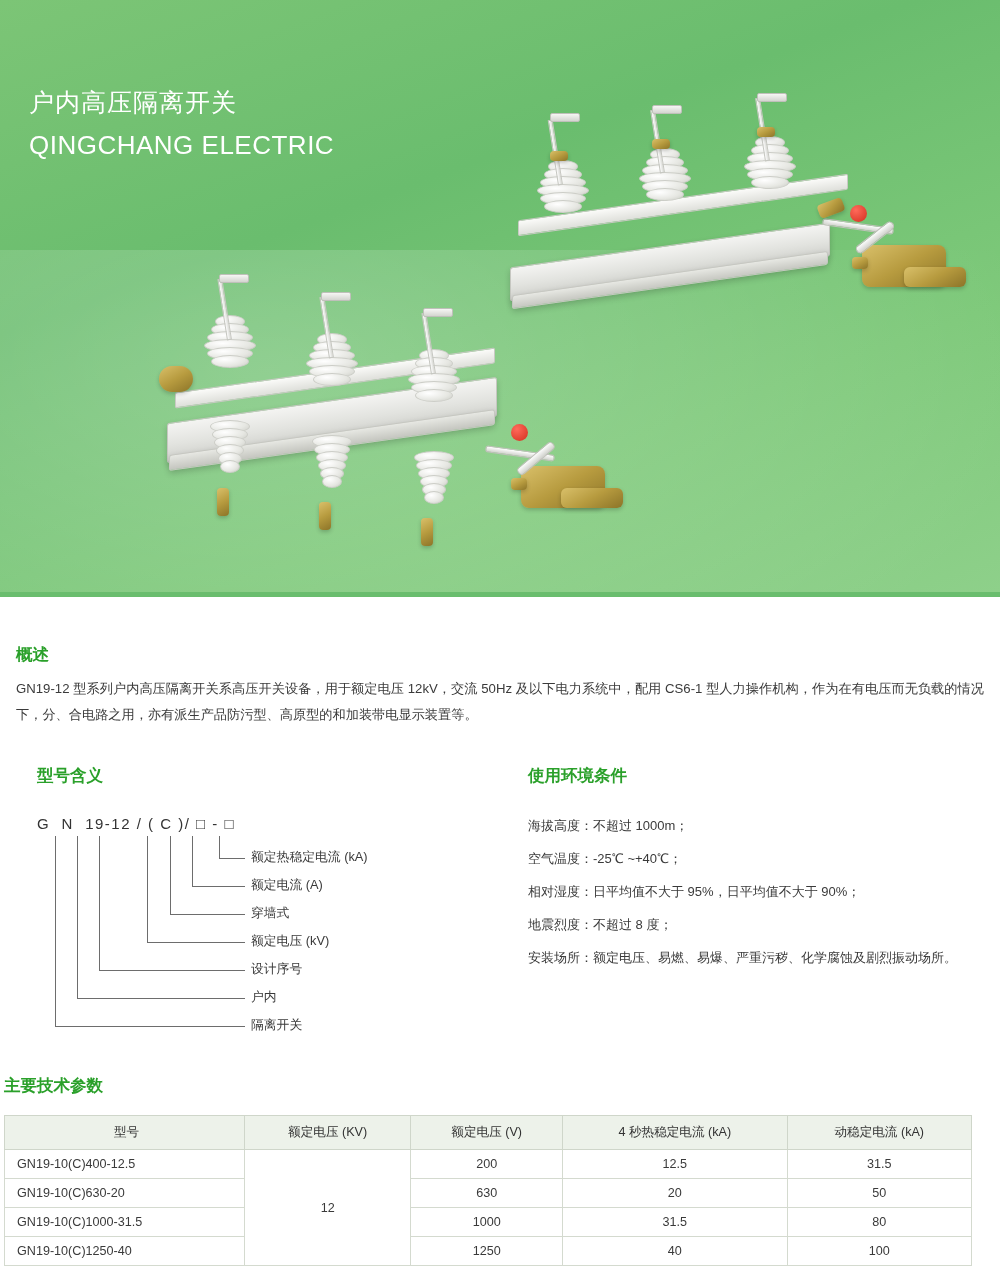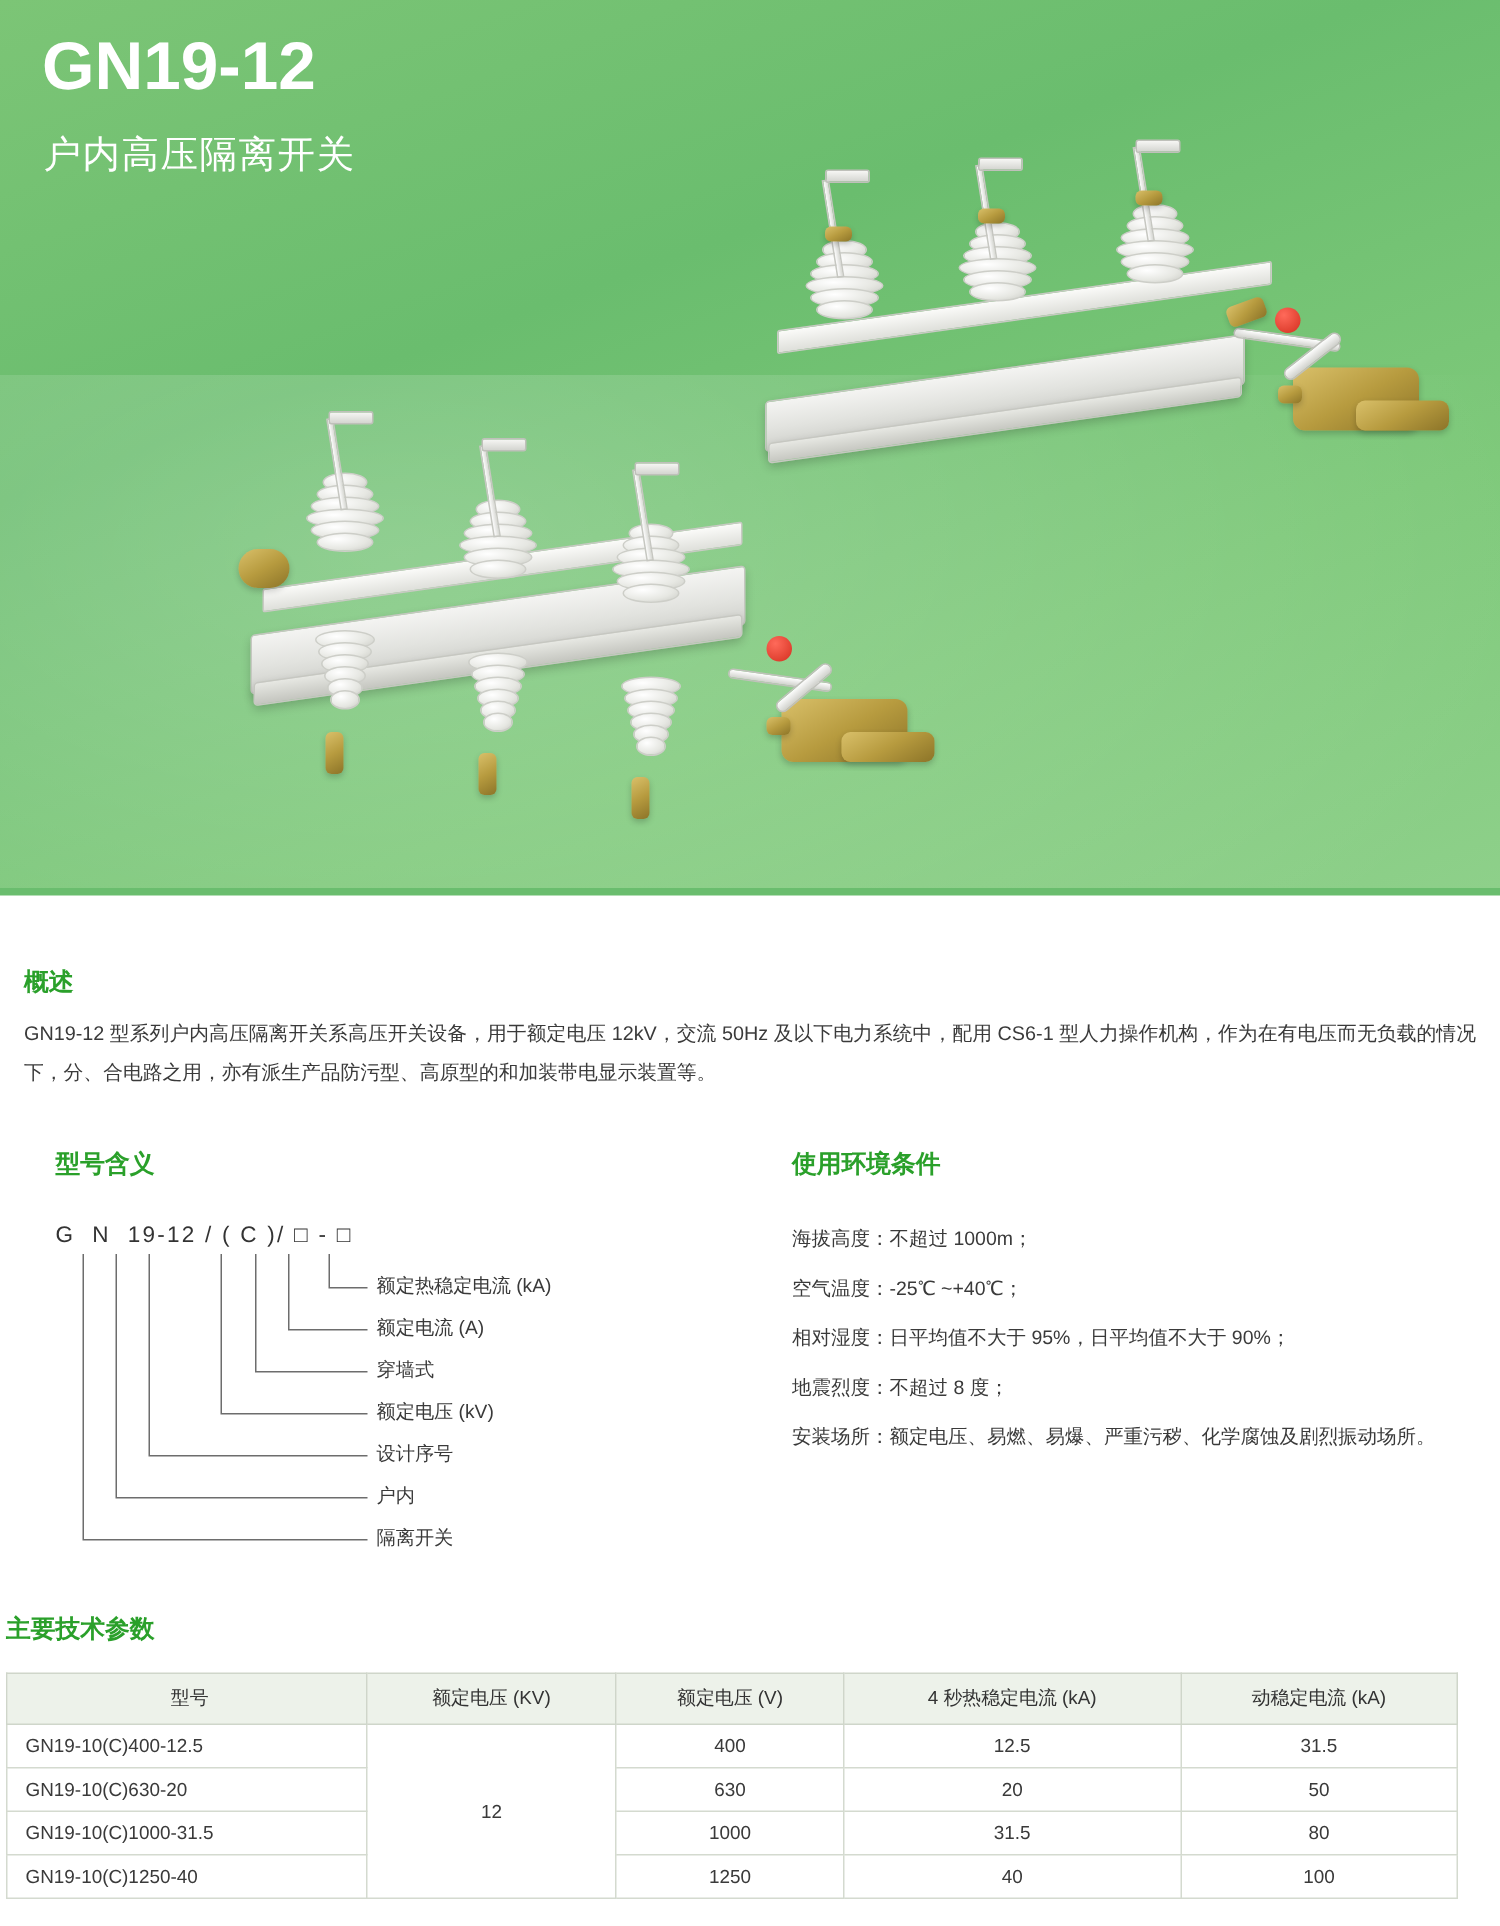--- a/index.html
+++ b/index.html
@@ -199,22 +199,22 @@
     color: #3a3a3a;
   }
   table.params td.name { text-align: left; padding-left: 12px; }
 </style>
 </head>
 <body>
 
 <div class="hero">
   <div class="hero-sheen"></div>
 
-  <div class="hero-title">GN19-12</div>
   <div class="hero-sub1">户内高压隔离开关</div>
+  <div class="hero-sub2">QINGCHANG ELECTRIC</div>
 
   <div class="switch-assembly" style="left:500px; top:105px; width:470px; height:215px;">
 
     <div class="sw-rail" style="left:18px; top:92px; width:330px; height:16px; transform:skewY(-8deg);"></div>
 
     <div class="sw-base" style="left:10px; top:140px; width:320px; height:34px; transform:skewY(-8deg);"></div>
     <div class="sw-base" style="left:12px; top:168px; width:316px; height:14px; transform:skewY(-8deg); background:linear-gradient(180deg,#e7e8e3,#c6c7c1);"></div>
 
     <div class="insulator" style="left:36px; top:60px;">
       <div class="disc" style="width:30px;"></div>
@@ -406,21 +406,21 @@
           <th>额定电压 (KV)</th>
           <th>额定电压 (V)</th>
           <th>4 秒热稳定电流 (kA)</th>
           <th>动稳定电流 (kA)</th>
         </tr>
       </thead>
       <tbody>
         <tr>
           <td class="name">GN19-10(C)400-12.5</td>
           <td rowspan="4">12</td>
-          <td>400</td>
+          <td>200</td>
           <td>12.5</td>
           <td>31.5</td>
         </tr>
         <tr>
           <td class="name">GN19-10(C)630-20</td>
           <td>630</td>
           <td>20</td>
           <td>50</td>
         </tr>
         <tr>

